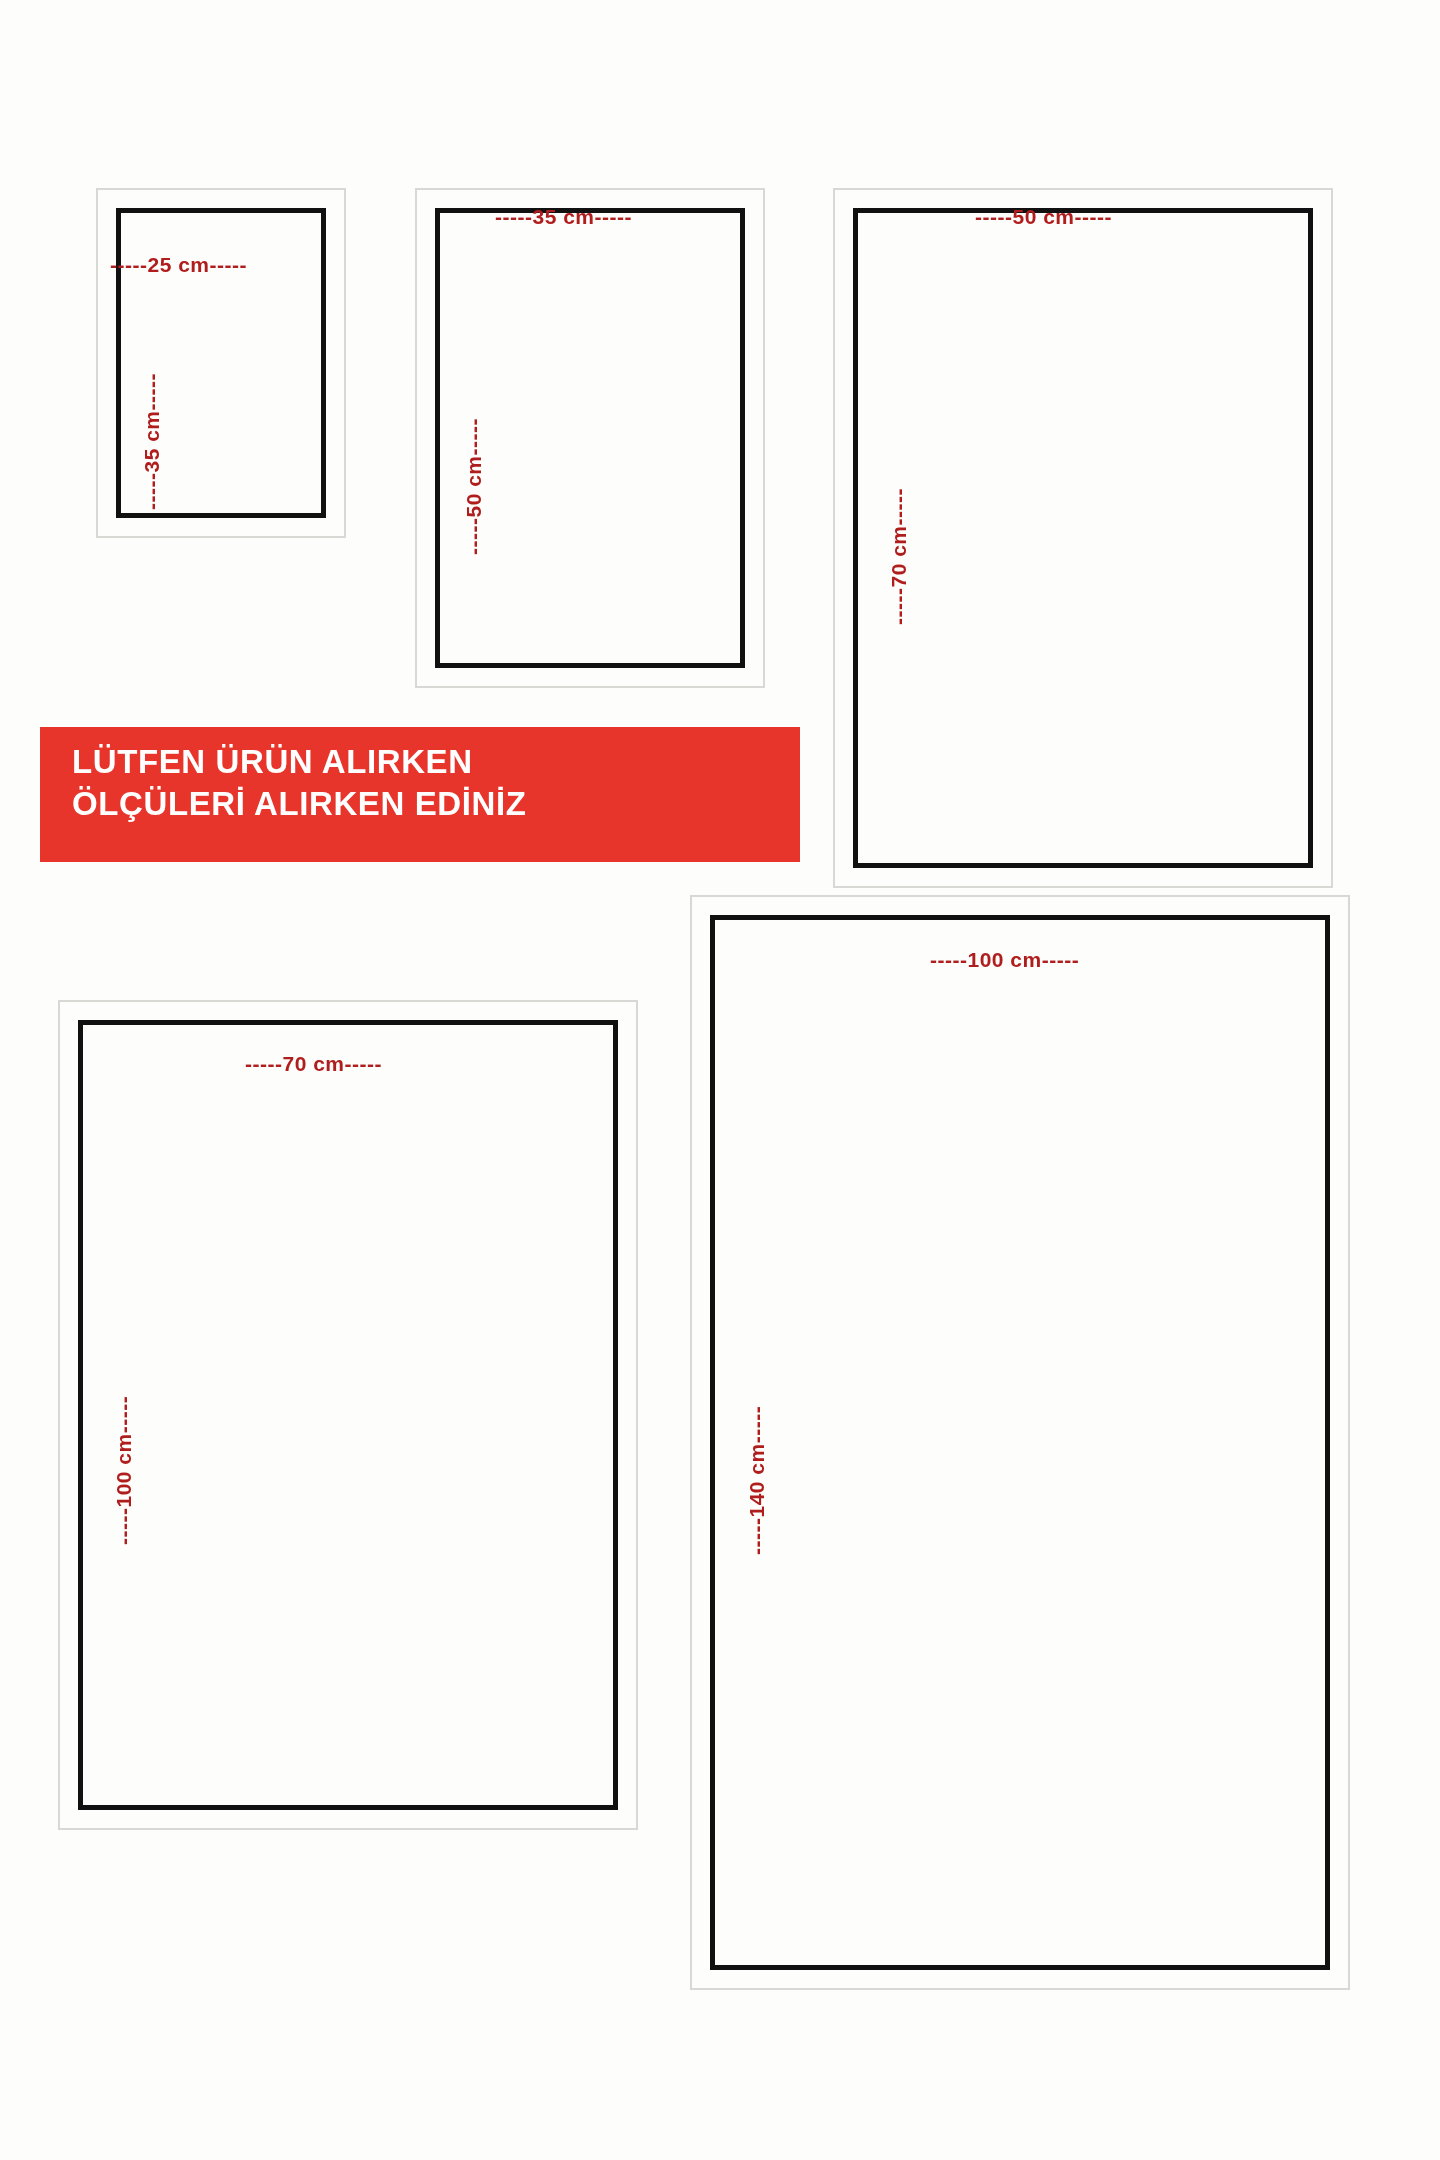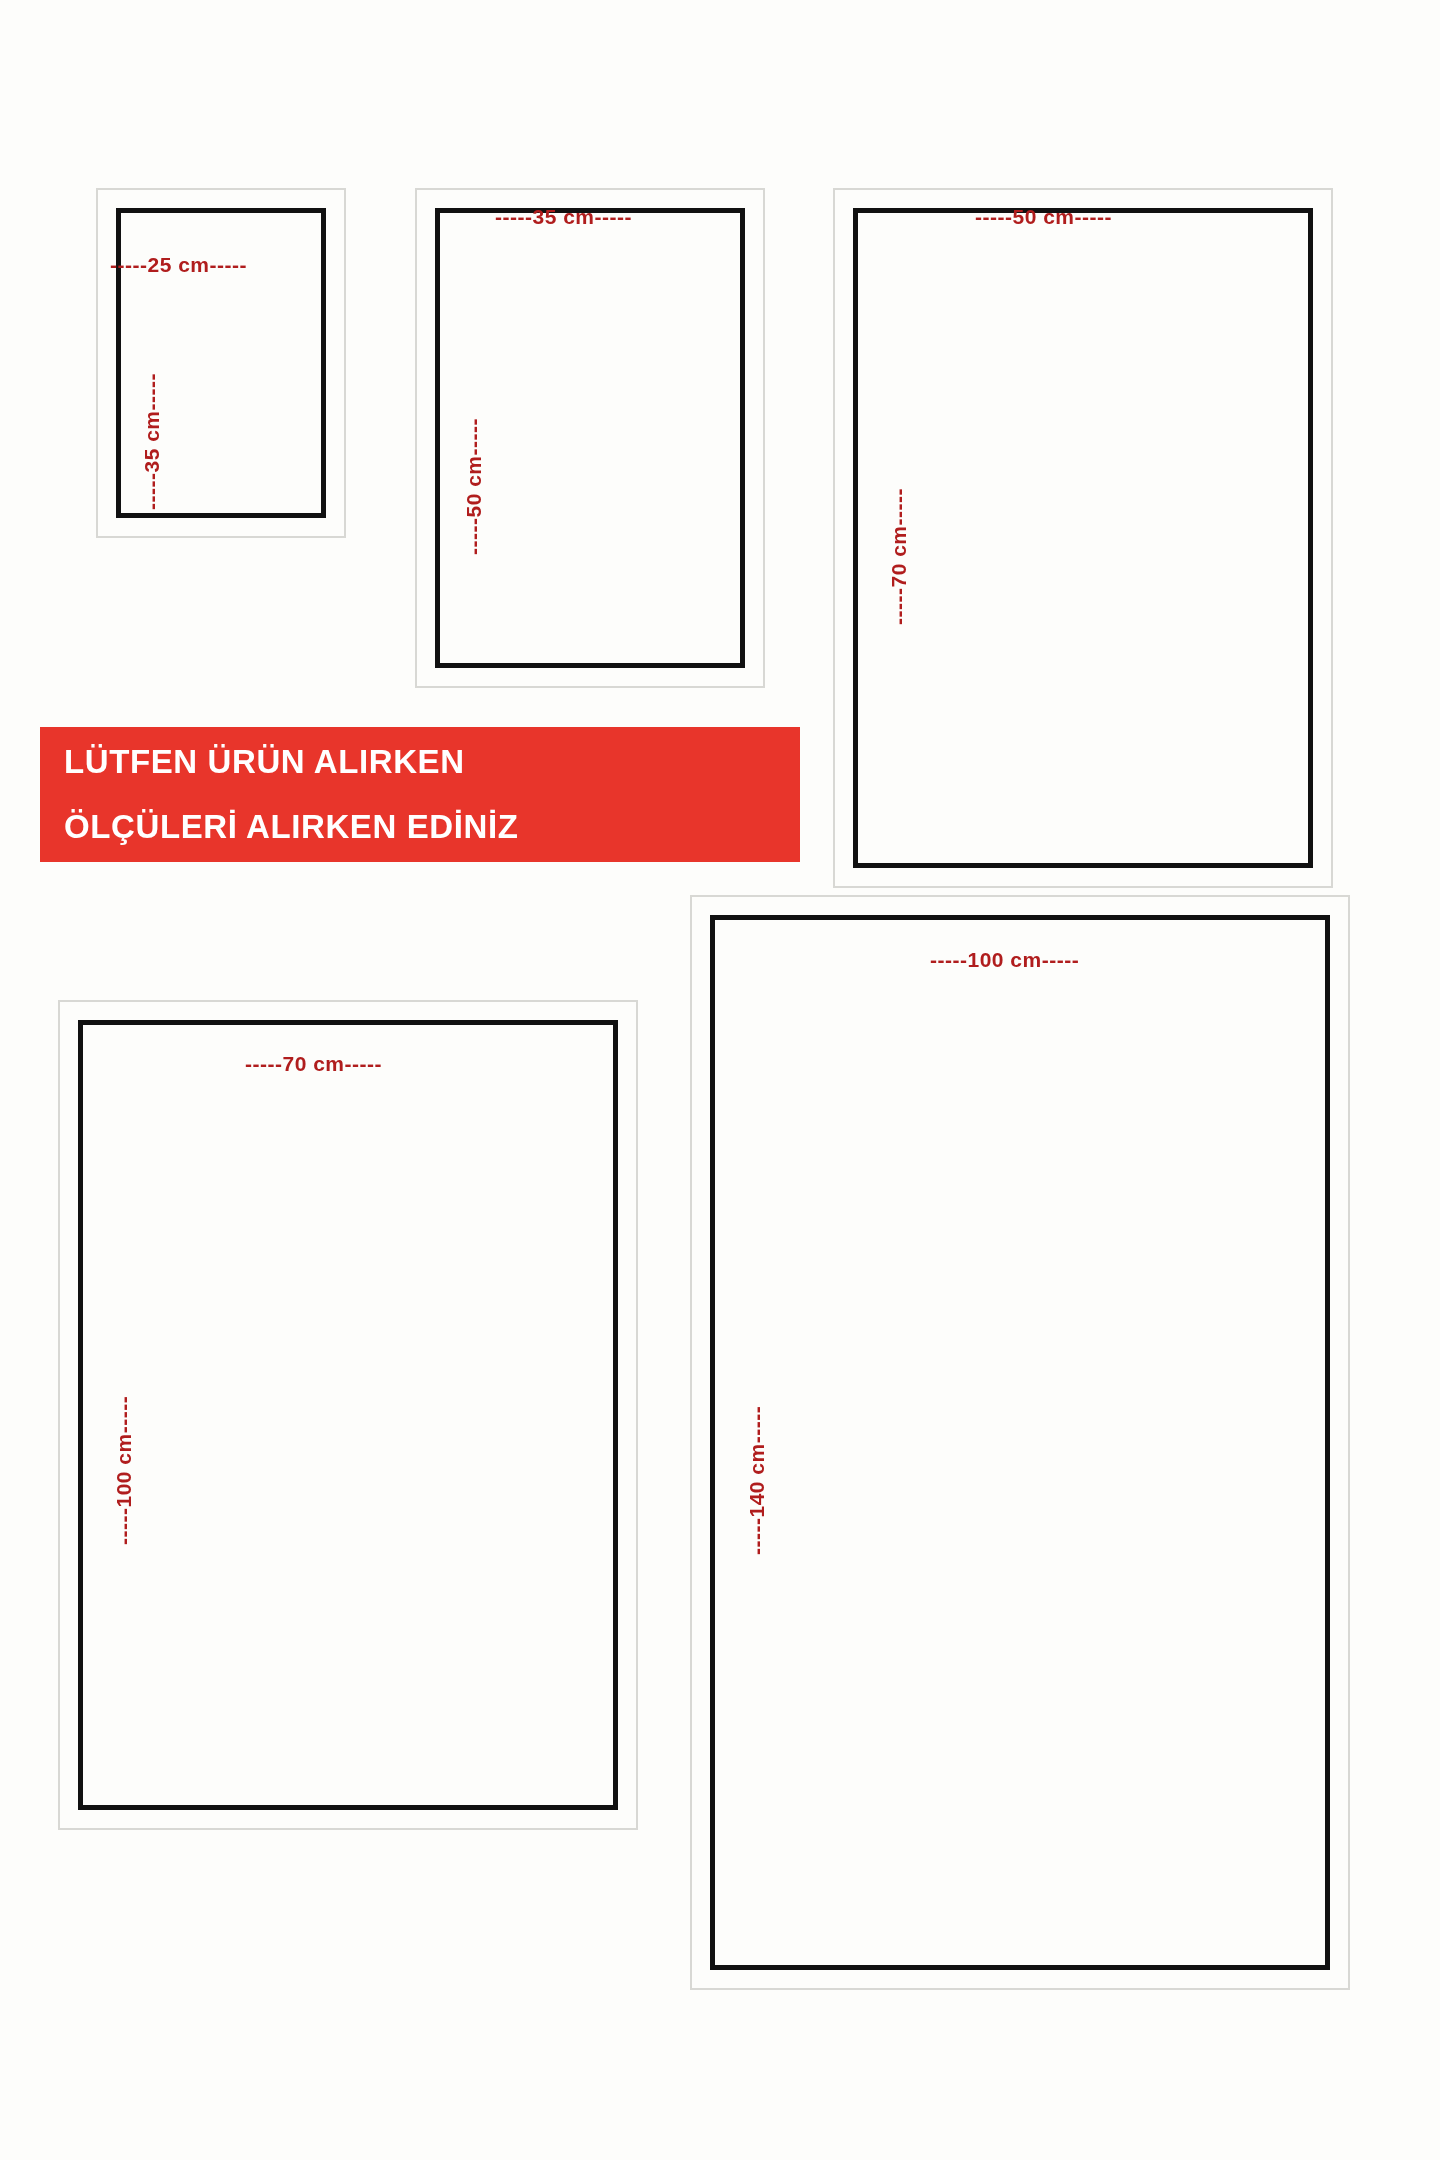--- a/index.html
+++ b/index.html
@@ -48,22 +48,22 @@
   }
 
   
   .banner {
     position: absolute;
     background: #e8352b;
     color: #ffffff;
     box-sizing: border-box;
     display: flex;
     flex-direction: column;
-    justify-content: space-between;
-    padding: 14px 24px;
+    justify-content: flex-start;
+    padding: 14px 32px;
   }
   .banner .line {
     font-size: 33px;
     font-weight: bold;
     line-height: 1.28;
     letter-spacing: 0.6px;
     white-space: nowrap;
   }
 </style>
 </head>

